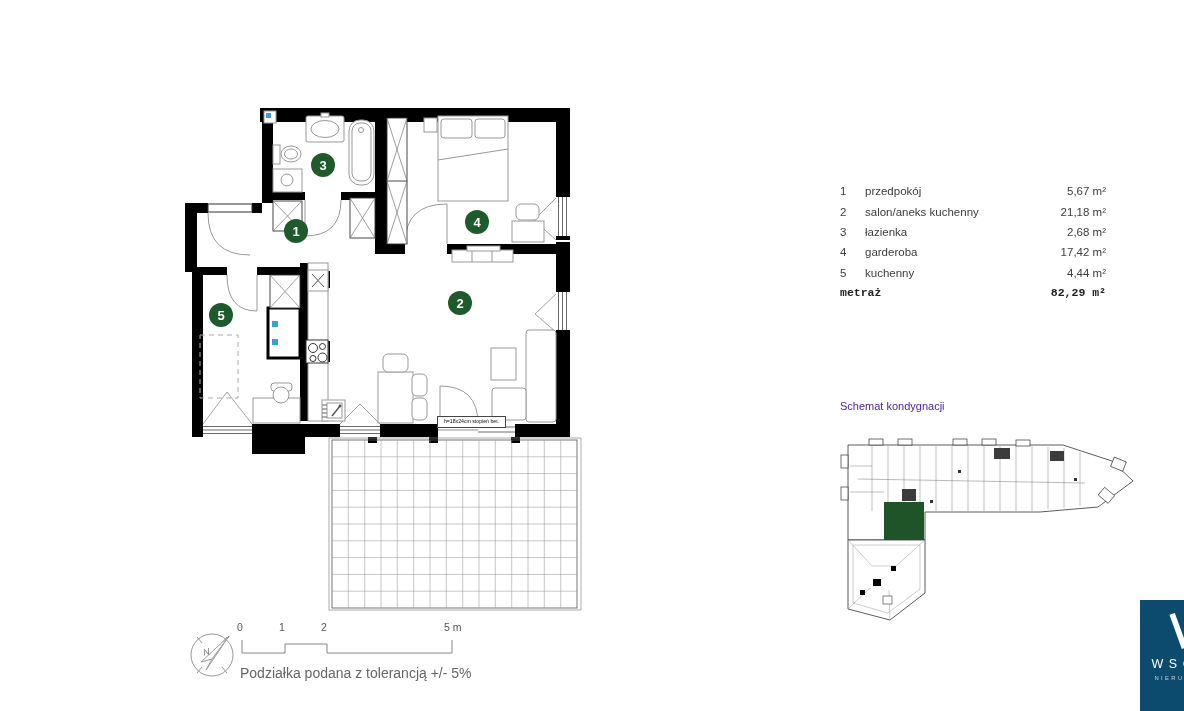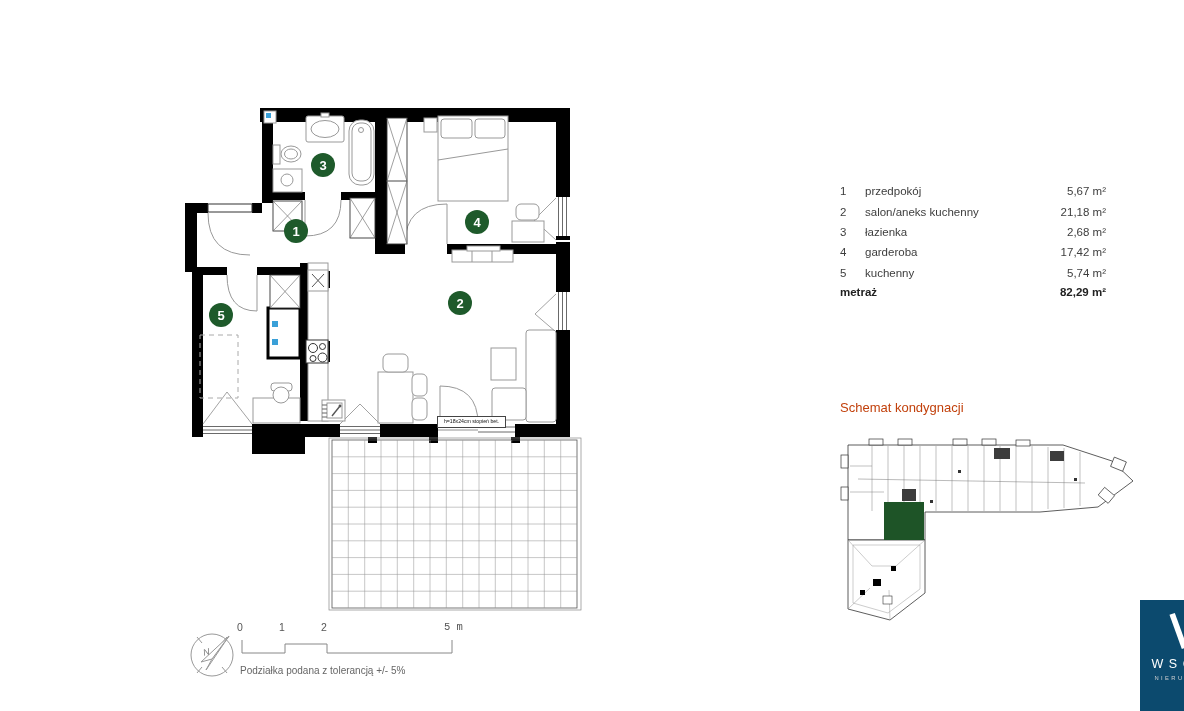--- a/index.html
+++ b/index.html
@@ -13,29 +13,29 @@
           justify-content:center;transform:translate(-50%,-50%);}
   .m1{left:296px;top:231px;} .m2{left:460px;top:303px;} .m3{left:323px;top:165px;}
   .m4{left:477px;top:222px;} .m5{left:221px;top:315px;}
 
   
   .legend{position:absolute;left:840px;top:181px;width:266px;font-size:11.5px;}
   .legend-row{display:flex;align-items:center;height:20.4px;}
   .lr-num{width:25px;}
   .lr-name{flex:1;}
   .lr-area{white-space:nowrap;}
-  .legend-total{display:flex;align-items:center;height:19px;font-weight:bold;color:#222;}
+  .legend-total{display:flex;align-items:center;height:19px;font-weight:bold;color:#222;font-family:Liberation Mono, monospace;}
   .legend-total .lr-name{flex:1;}
 
-  .schematic-title{position:absolute;left:840px;top:400px;font-size:13px;color:#c2410c;}
+  .schematic-title{position:absolute;left:840px;top:400px;font-size:11px;color:#4c1d95;}
 
   
   .tick{position:absolute;top:621px;font-size:10.5px;color:#555;}
-  .t0{left:237px;} .t1{left:279px;} .t2{left:321px;} .t3{left:444px;font-family:Liberation Mono, monospace;}
-  .scale-note{position:absolute;left:240px;top:665px;font-size:10px;color:#666;}
+  .t0{left:237px;} .t1{left:279px;} .t2{left:321px;} .t3{left:444px;}
+  .scale-note{position:absolute;left:240px;top:665px;font-size:14px;color:#666;}
 
   .compass-n{position:absolute;left:203px;top:647px;font-size:9px;font-style:italic;
              color:#777;transform:rotate(-15deg);}
 
   .step-note{position:absolute;left:437px;top:416px;width:67px;height:10px;background:#fff;
              border:0.5px solid #444;font-size:5.2px;color:#111;line-height:9px;
              text-align:center;overflow:hidden;white-space:nowrap;}
 
   
   .logo{position:absolute;left:1140px;top:600px;width:108px;height:111px;background:#0c4a6e;
@@ -344,21 +344,21 @@
     <span class="lr-area">2,68 m²</span>
   </div>
   <div class="legend-row">
     <span class="lr-num">4</span>
     <span class="lr-name">garderoba</span>
     <span class="lr-area">17,42 m²</span>
   </div>
   <div class="legend-row">
     <span class="lr-num">5</span>
     <span class="lr-name">kuchenny</span>
-    <span class="lr-area">5,74 m²</span>
+    <span class="lr-area">4,44 m²</span>
   </div>
   <div class="legend-total">
     <span class="lr-name">metraż</span>
     <span class="lr-area">82,29 m²</span>
   </div>
 </div>
 
 <div class="schematic-title">Schemat kondygnacji</div>
 
 <span class="tick t0">0</span>

